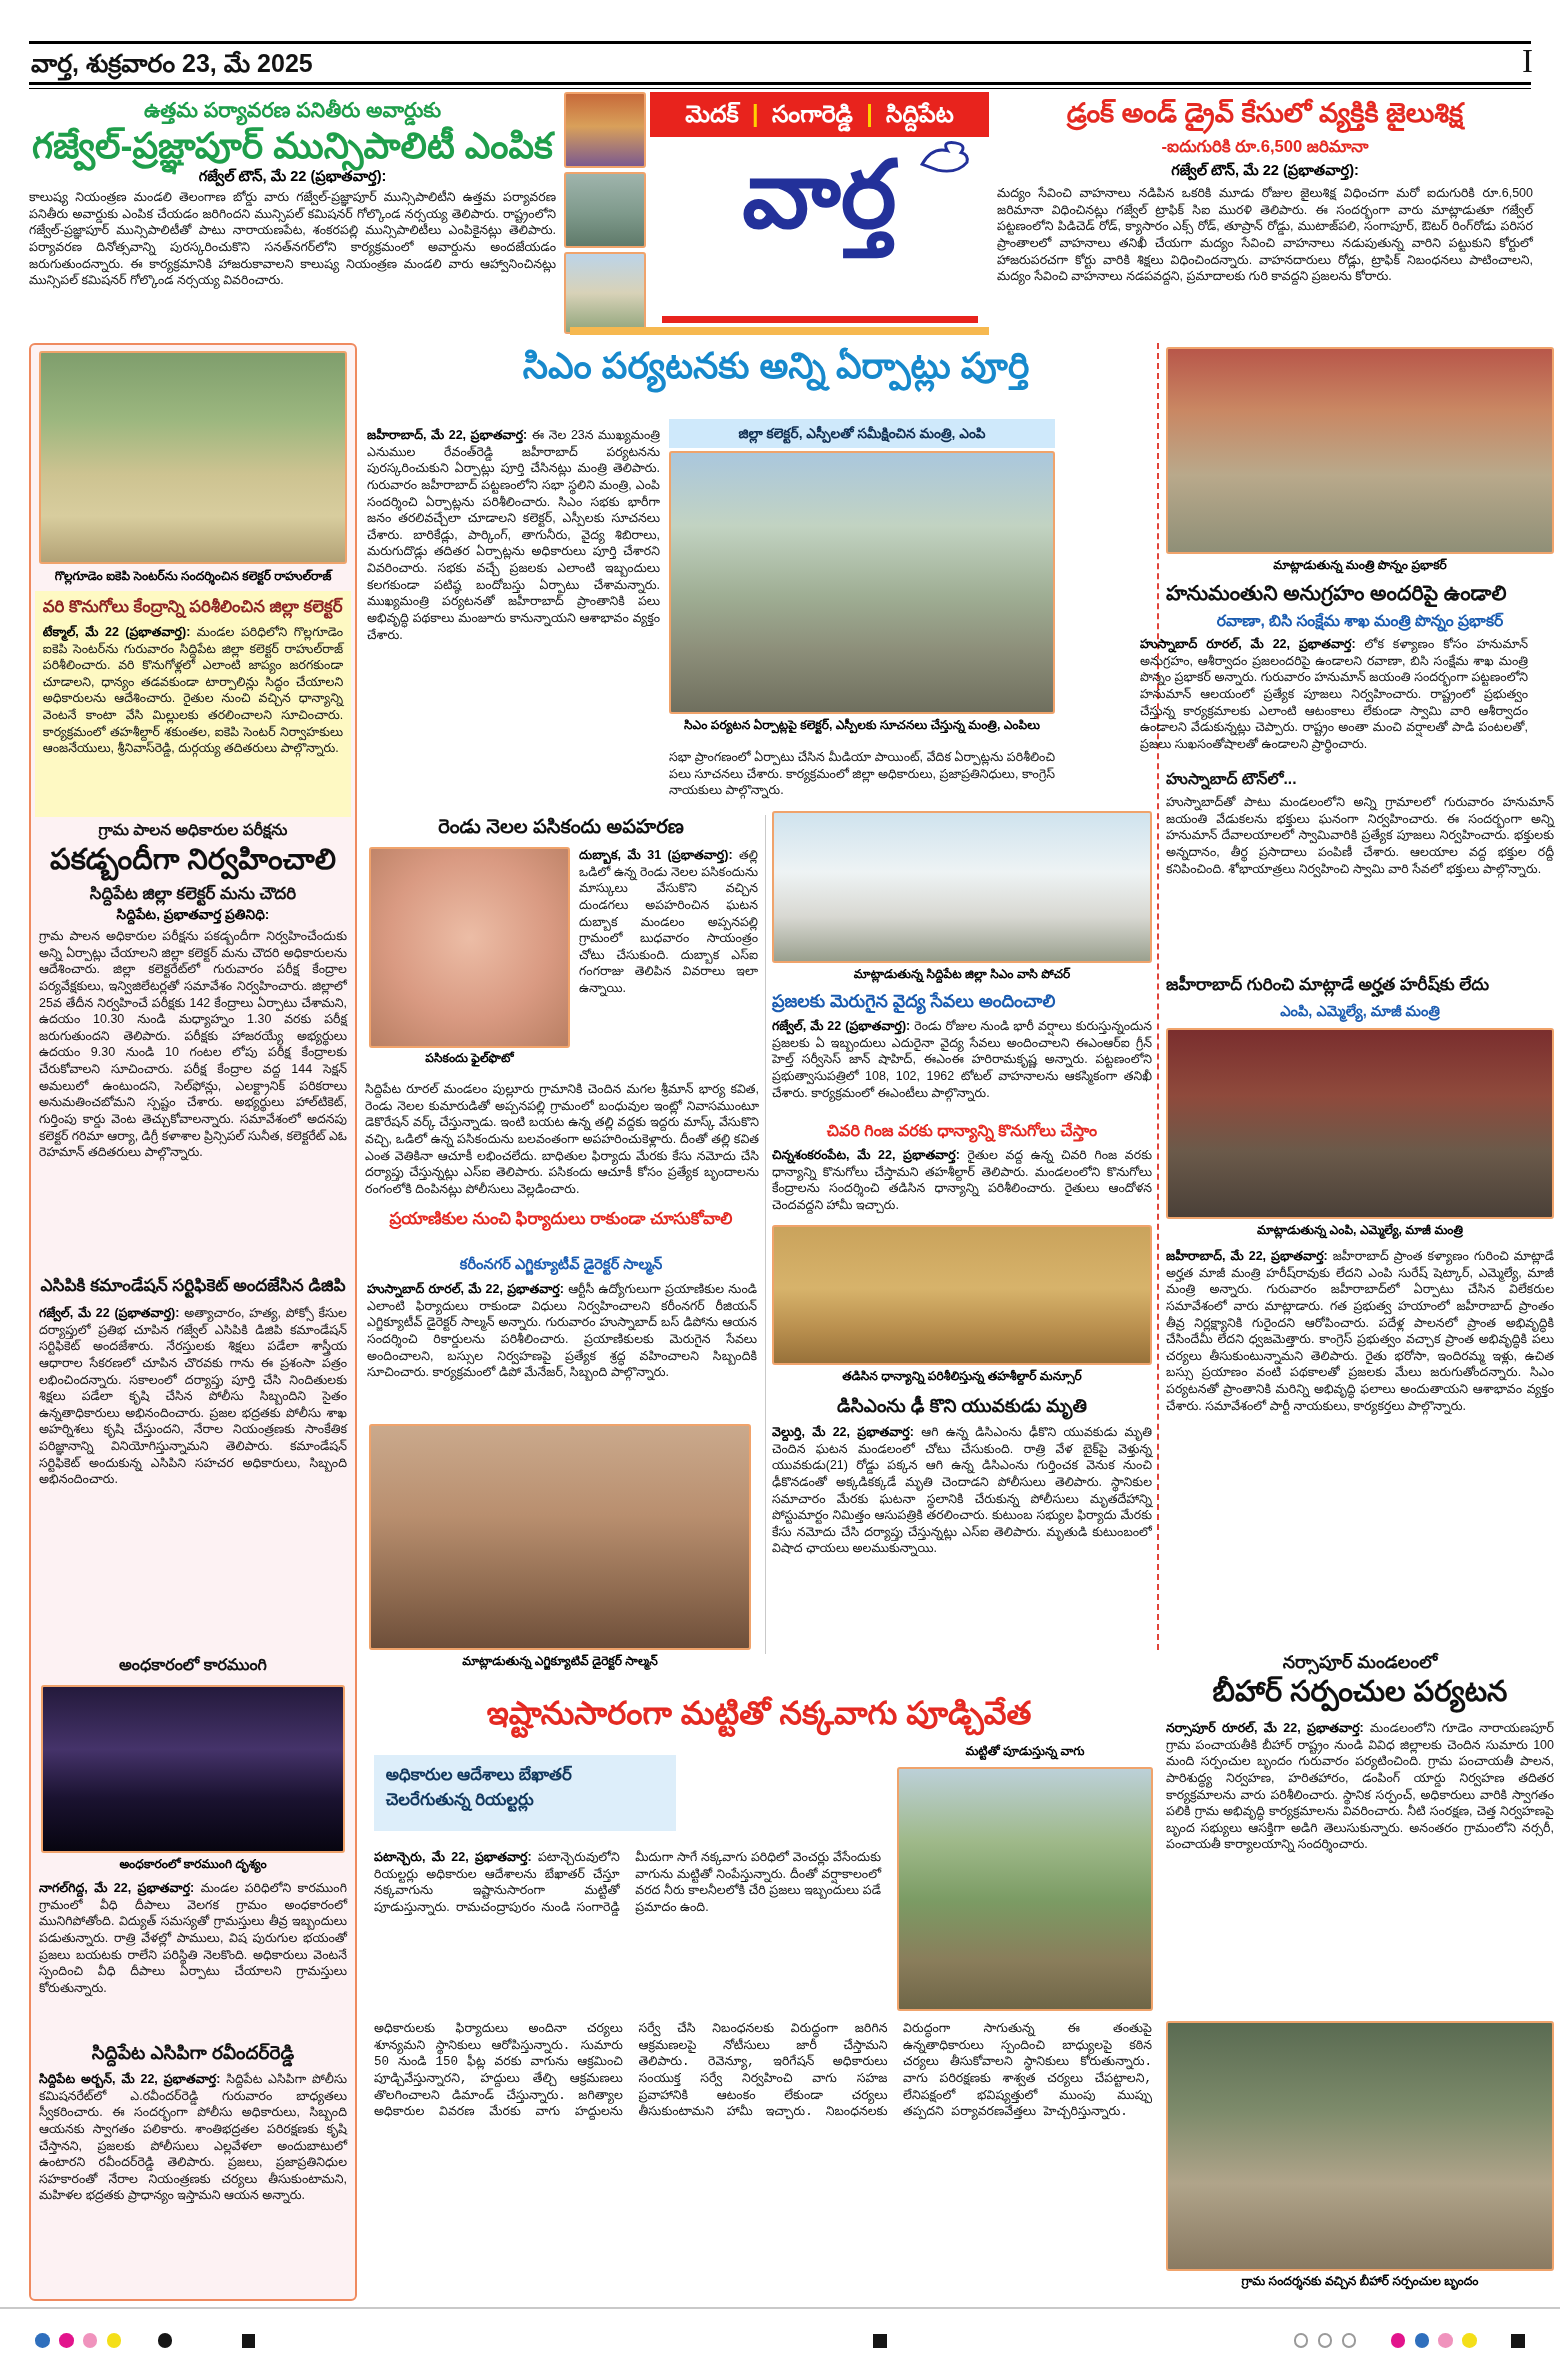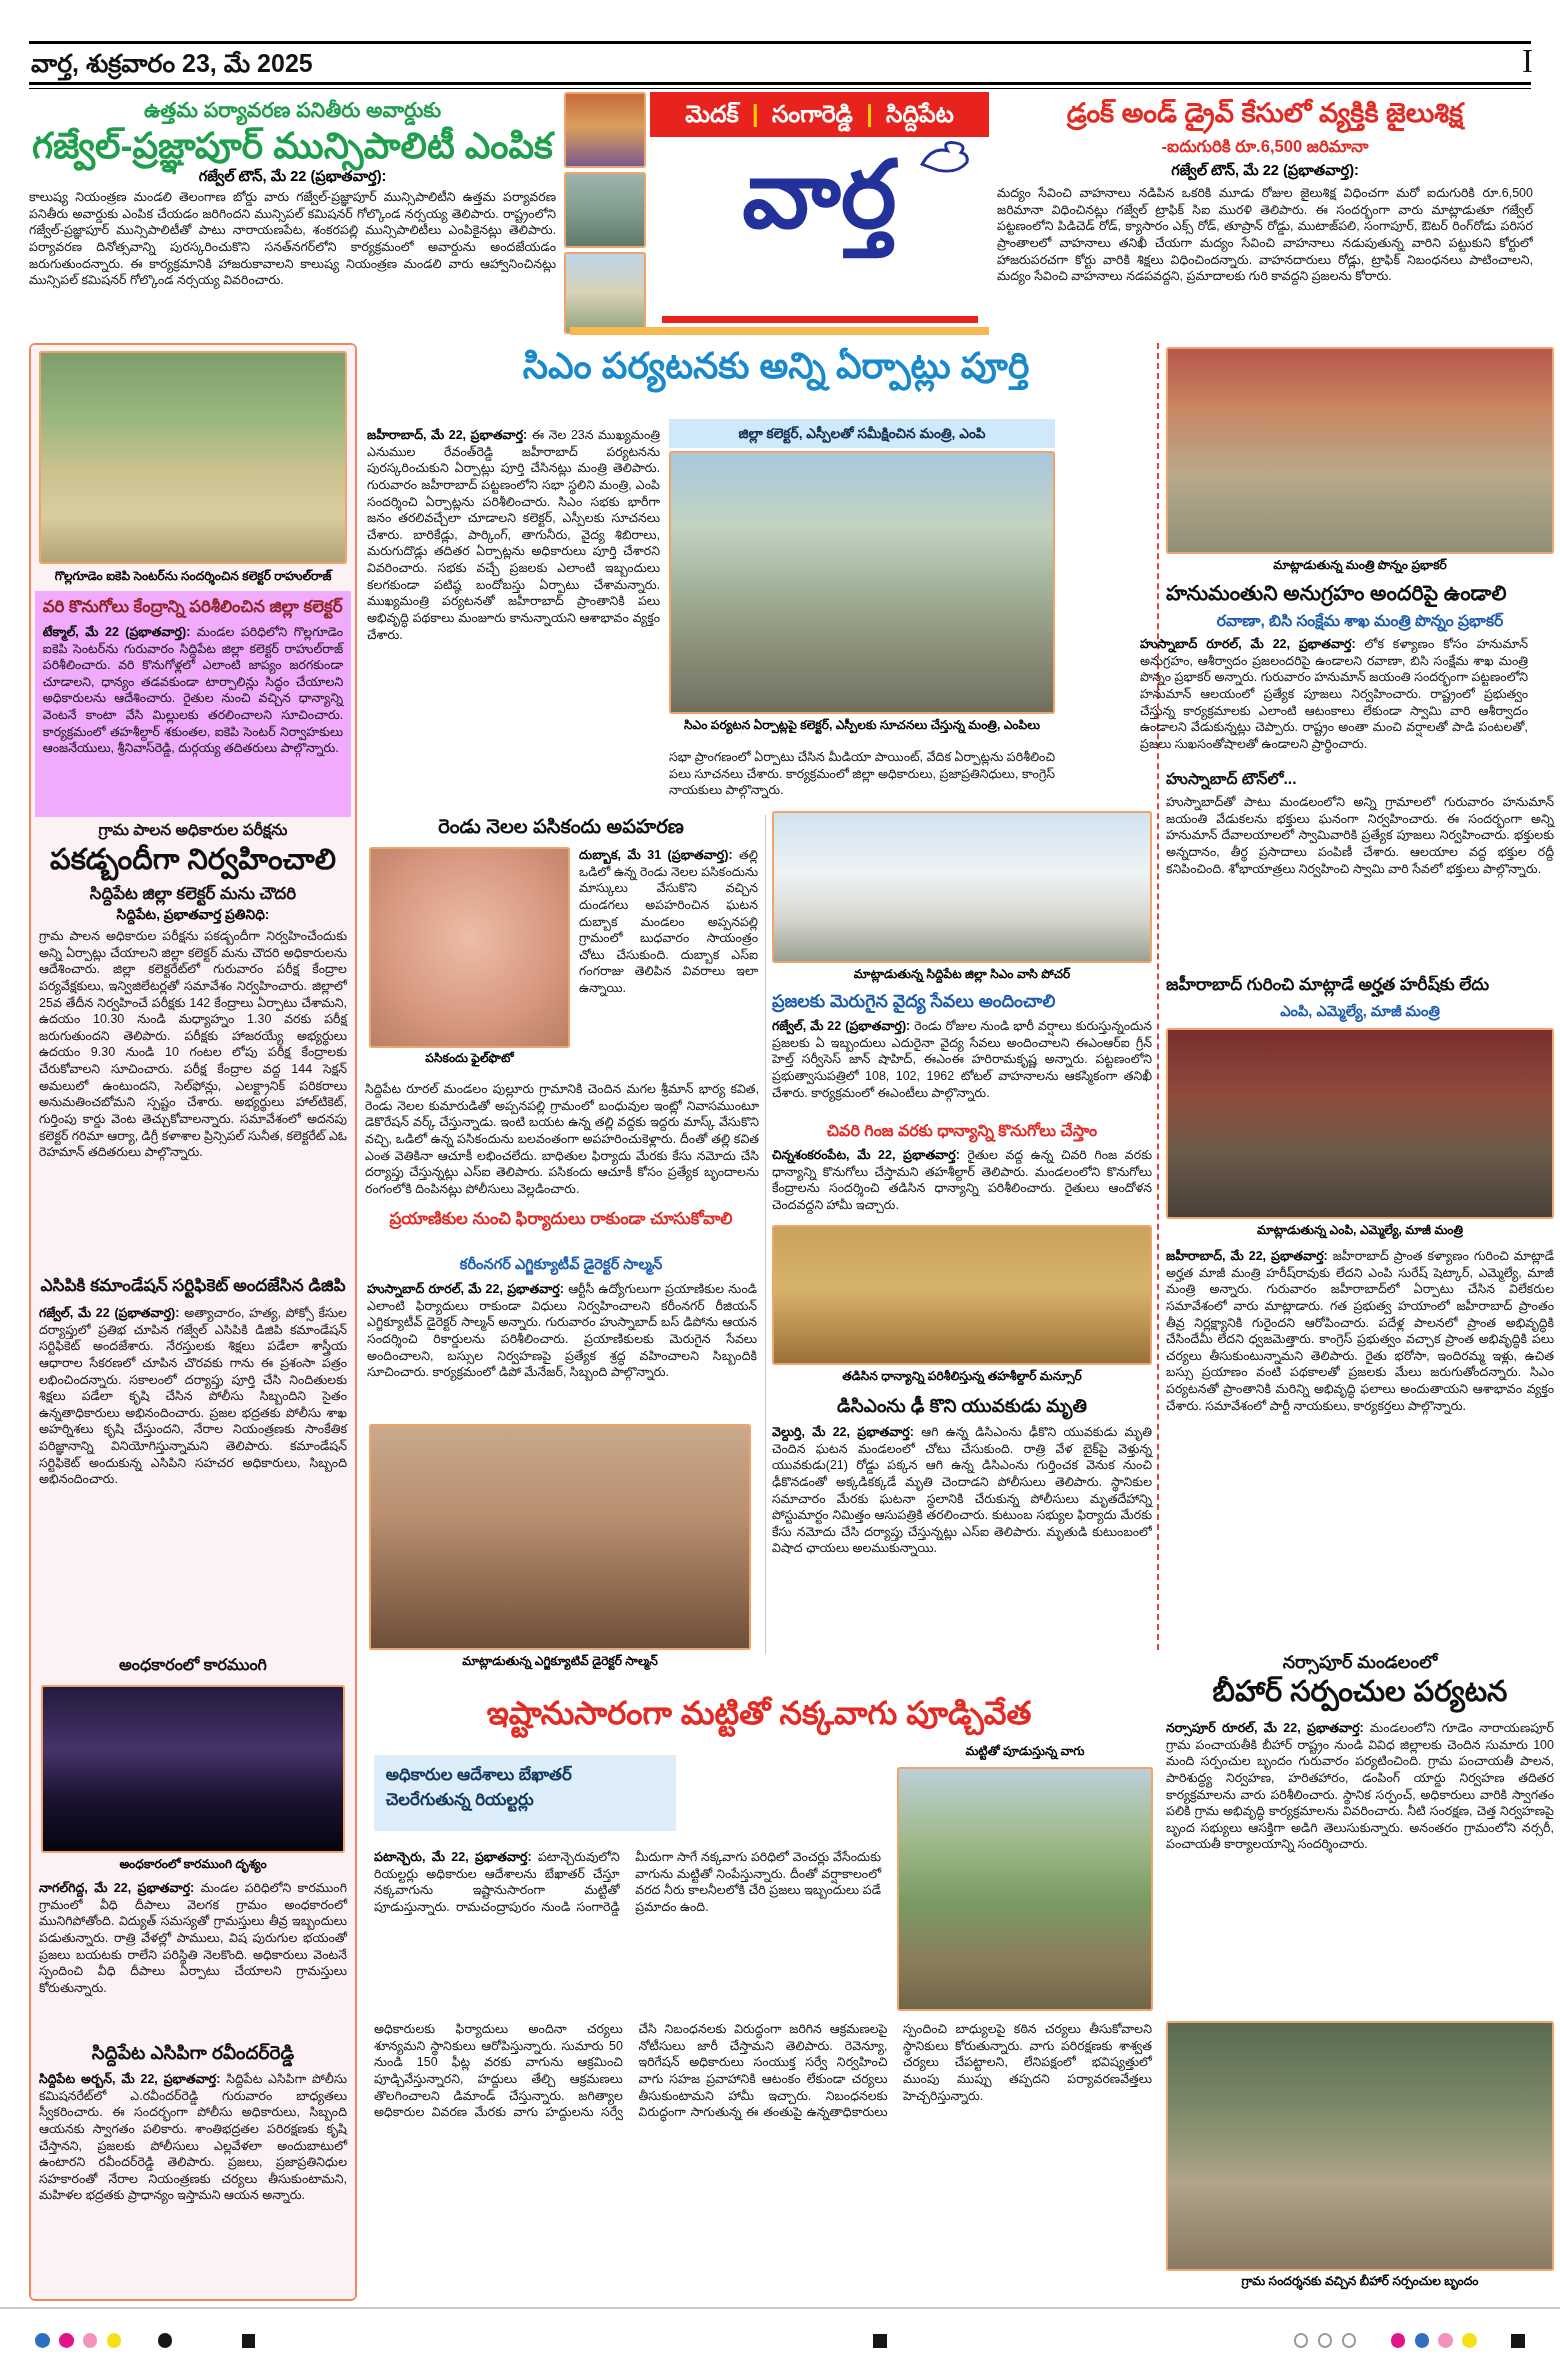--- a/index.html
+++ b/index.html
@@ -12,33 +12,33 @@
   .body-t{font-size:12.5px;line-height:1.33;text-align:justify;color:#101010;}
   .dl{font-weight:bold;color:#000;}
   .cap{font-size:12.2px;font-weight:bold;color:#000;text-align:center;line-height:1.2;}
   .photo{border:2px solid #f0a36b;border-radius:2.9px;}
   .h-green{color:#1f9e4b;font-weight:bold;}
   .h-blue{color:#1789cc;font-weight:bold;}
   .h-red{color:#e42a22;font-weight:bold;}
   .h-maroon{color:#8d2424;font-weight:bold;}
   .h-black{color:#111;font-weight:bold;}
   .h-subblue{color:#1b5cb0;font-weight:bold;}
-  .pinkbox{background:#f0abfc;}
+  .pinkbox{background:#fef9c3;}
   .leftbox{border:2px solid #ef8a5f;border-radius:5.9px;background:#fdf2f3;}
   .bluestrip{background:#cfe9fb;color:#0d2b4e;font-weight:bold;font-size:13.7px;text-align:center;line-height:29px;}
   .lblue{background:#ddeefa;}
   .dashsep{border-left:2px dashed #e04438;}
   .graysep{border-left:1px solid #c9c9c9;}
   .dot{width:14.6px;height:14.6px;border-radius:50%;display:inline-block;margin-right:4.9px;vertical-align:middle;}
   .ring{width:14.6px;height:14.6px;border-radius:50%;display:inline-block;margin-right:4.9px;border:2px solid #9a9a9a;box-sizing:border-box;vertical-align:middle;background:#fff;}
   .sq{width:13.7px;height:13.7px;display:inline-block;background:#161616;vertical-align:middle;}
   .c-cyanblue{background:#2f6fbd;} .c-mag{background:#e2148c;} .c-pink{background:#f093bd;}
   .c-yel{background:#f4df19;} .c-blk{background:#161616;}
   .cols2{column-count:2;column-gap:15.6px;}
-  .cols3{column-count:3;column-gap:15.6px;}
+  .cols3{column-count:3;column-gap:15.6px;font-family:Liberation Mono, monospace;}
   
   .ph-paddy{background:linear-gradient(180deg,#7f9e6d 0%,#9cb77f 32%,#cdc391 58%,#d8cd9e 78%,#b3a276 100%);}
   .ph-night{background:linear-gradient(180deg,#241a3c 0%,#45336a 38%,#1a1230 68%,#070510 100%);}
   .ph-cmgroup{background:linear-gradient(180deg,#aac7dd 0%,#c2d3c2 28%,#9fae94 55%,#8d8f7a 76%,#6f6f5e 100%);}
   .ph-minister{background:linear-gradient(180deg,#b8574a 0%,#c98763 30%,#b9a98b 62%,#8f8f77 100%);}
   .ph-baby{background:radial-gradient(circle at 50% 45%,#ecbd a6,#d99a82 55%,#b97f63 100%);background:radial-gradient(circle at 50% 45%,#ecbda6 0%,#d99a82 55%,#b97f63 100%);}
   .ph-amb{background:linear-gradient(180deg,#cfe3ee 0%,#eef3f4 40%,#d8d8d2 70%,#9aa08e 100%);}
   .ph-rtc{background:linear-gradient(180deg,#caa98c 0%,#b98f6f 40%,#8f6b50 75%,#6e4f3a 100%);}
   .ph-grain{background:linear-gradient(180deg,#caa35c 0%,#d7b36b 45%,#b98f4e 75%,#97713a 100%);}
   .ph-press{background:linear-gradient(180deg,#7a2e2e 0%,#8f4a3c 35%,#6b5a4a 65%,#4a4038 100%);}

